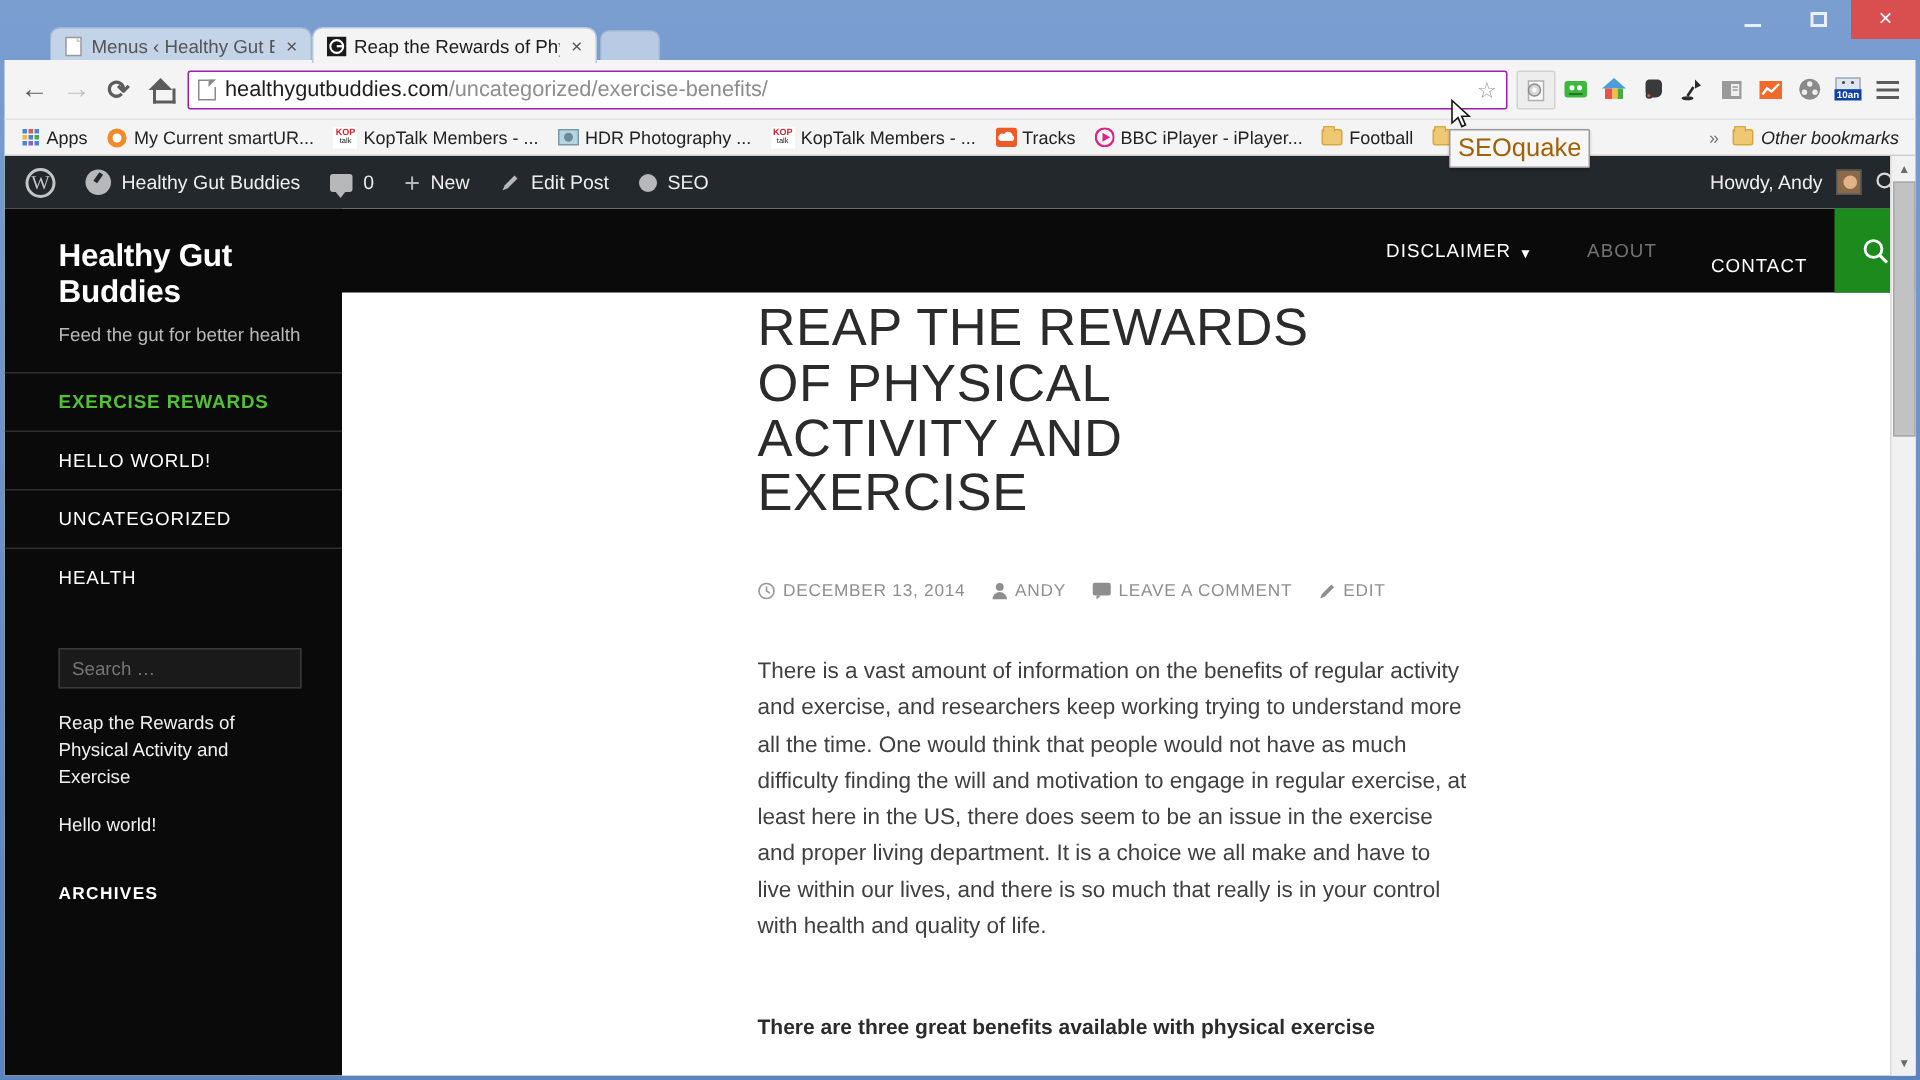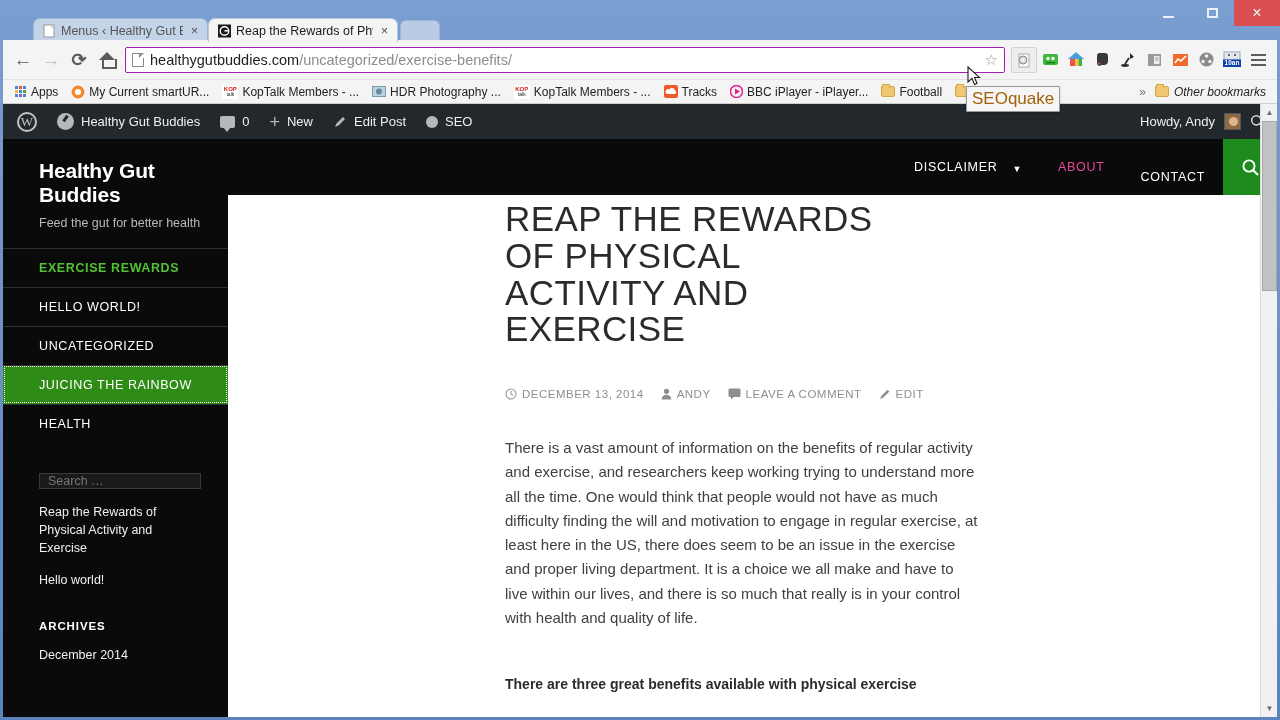--- a/index.html
+++ b/index.html
@@ -146,21 +146,21 @@
     font-size:12.5px; letter-spacing:.6px; color:#fff;
   }
   .menu-item.current { color:#52c234; font-weight:bold; }
   .menu-item.hover {
     background:#2e8b15; color:#fff; font-weight:normal;
     outline:1px dotted #fff; outline-offset:-2px;
   }
   .menu-item:last-of-type { border-bottom:1px solid #2e2e2e; }
   #search-widget { padding:28px 27px 0 36px; }
   #search-input {
-    width:162px; height:16px; background:#1a1a1a; border:1px solid #3a3a3a;
+    width:162px; height:27px; background:#1a1a1a; border:1px solid #3a3a3a;
     color:#9a9a9a; font-size:12.5px; padding:0 8px;
     font-family:"Liberation Sans", sans-serif;
   }
   .widget-title {
     font-size:11.5px; font-weight:bold; letter-spacing:.9px; color:#fff;
     padding:30px 0 0 36px;
   }
   .widget-link { font-size:12.5px; color:#f0f0f0; padding:14px 30px 0 36px; line-height:1.45;}
 
   #content { flex:1; background:#fff; padding:62px 0 0 277px; position:relative;}
@@ -436,42 +436,40 @@
 
     <div id="site">
 
       <div id="sidebar">
         <div id="site-title">Healthy Gut Buddies</div>
         <div id="tagline">Feed the gut for better health</div>
 
         <div class="menu-item current">EXERCISE REWARDS</div>
         <div class="menu-item">HELLO WORLD!</div>
         <div class="menu-item">UNCATEGORIZED</div>
-        <div class="menu-item hover">JUICING THE RAINBOW</div>
         <div class="menu-item">HEALTH</div>
 
         <div id="search-widget">
           <input id="search-input" type="text" placeholder="Search …" style="">
         </div>
 
         <div class="widget-link">Reap the Rewards of Physical Activity and Exercise</div>
         <div class="widget-link">Hello world!</div>
 
         <div class="widget-title">ARCHIVES</div>
-        <div class="widget-link">December 2014</div>
       </div>
 
       <div id="content">
 
         <div style="position:absolute;top:0;left:0;right:0;height:56px;background:#0a0a0a;display:flex;align-items:center;justify-content:flex-end;">
-          <div style="display:flex;align-items:flex-end;gap:15px;padding:0 18px;color:#fff;font-size:12.5px;letter-spacing:.7px;">
+          <div style="display:flex;align-items:flex-end;gap:5px;padding:0 18px;color:#fff;font-size:12.5px;letter-spacing:.7px;">
             <span>DISCLAIMER</span>
             <span style="font-size:9px;">▼</span>
           </div>
-          <div style="padding:0 18px;color:#ec4899;font-size:12.5px;letter-spacing:.7px;">ABOUT</div>
+          <div style="padding:0 18px;color:#737373;font-size:12.5px;letter-spacing:.7px;">ABOUT</div>
           <div style="padding:0 18px 0 18px;color:#fff;font-size:12.5px;letter-spacing:.7px;margin-top:20px;">CONTACT</div>
           <div style="width:54px;height:56px;background:#1d8a1d;display:flex;align-items:center;justify-content:center;">
             <svg width="19" height="19" viewBox="0 0 19 19">
               <circle cx="8" cy="8" r="5.6" fill="none" stroke="#fff" stroke-width="1.9"></circle>
               <line x1="12.2" y1="12.2" x2="17" y2="17" stroke="#fff" stroke-width="2.1"></line>
             </svg>
           </div>
         </div>
 
         <h1 id="post-title">Reap the Rewards of Physical Activity and Exercise</h1>

